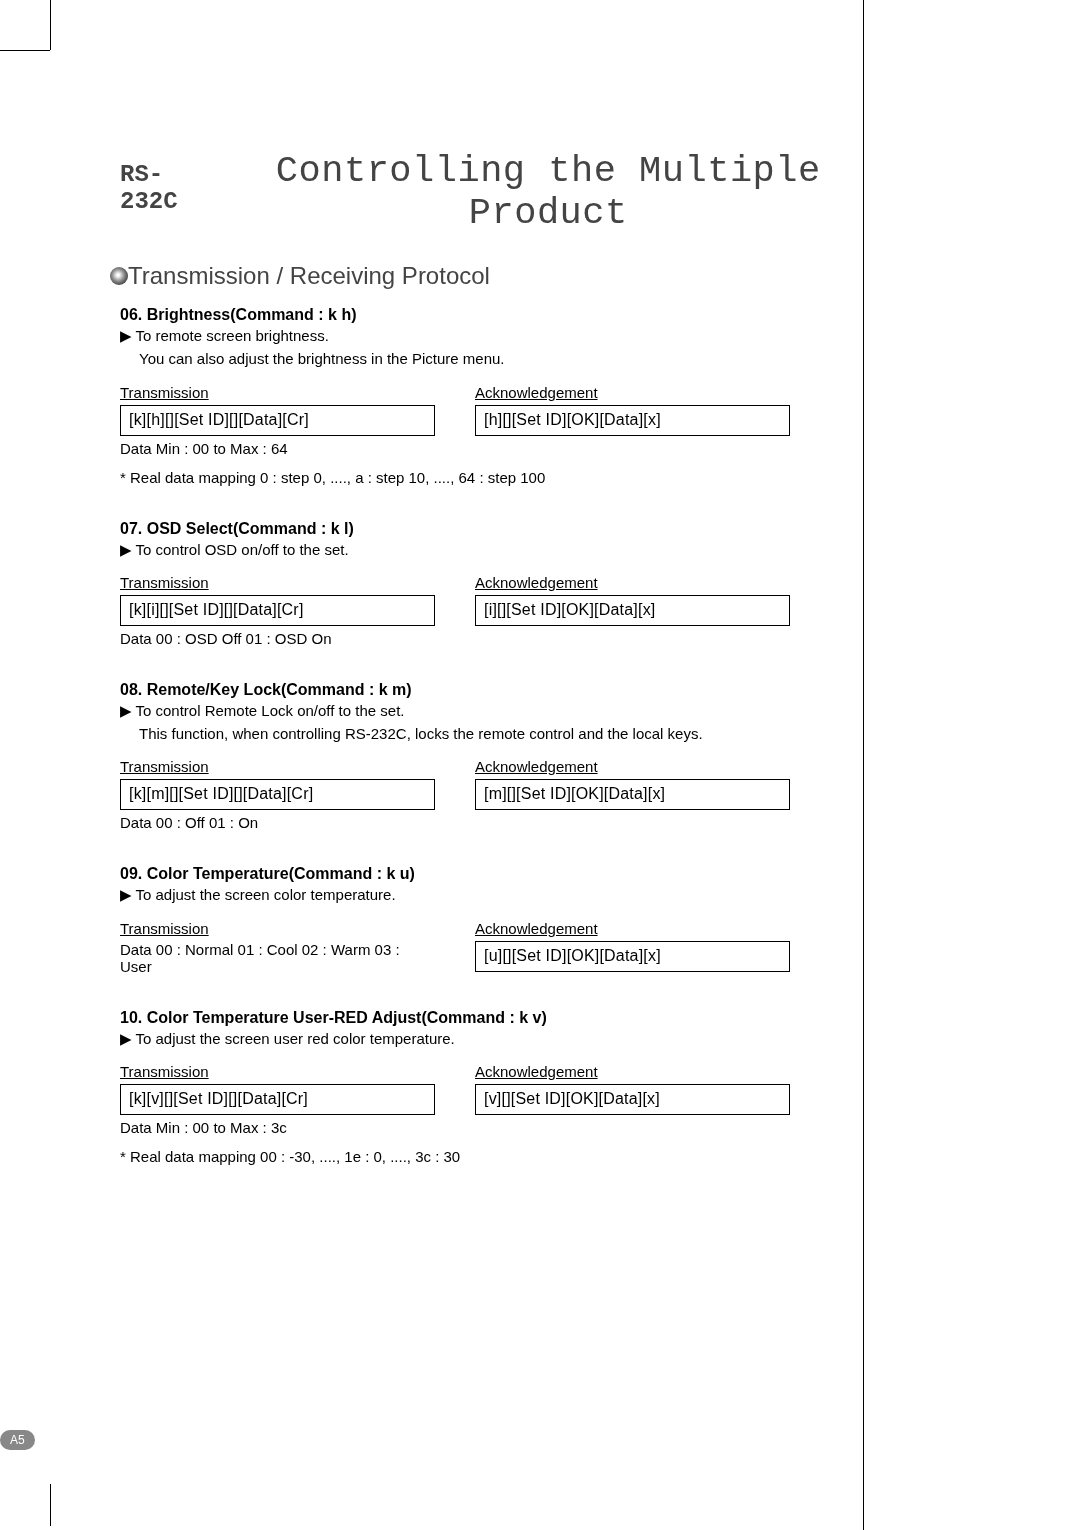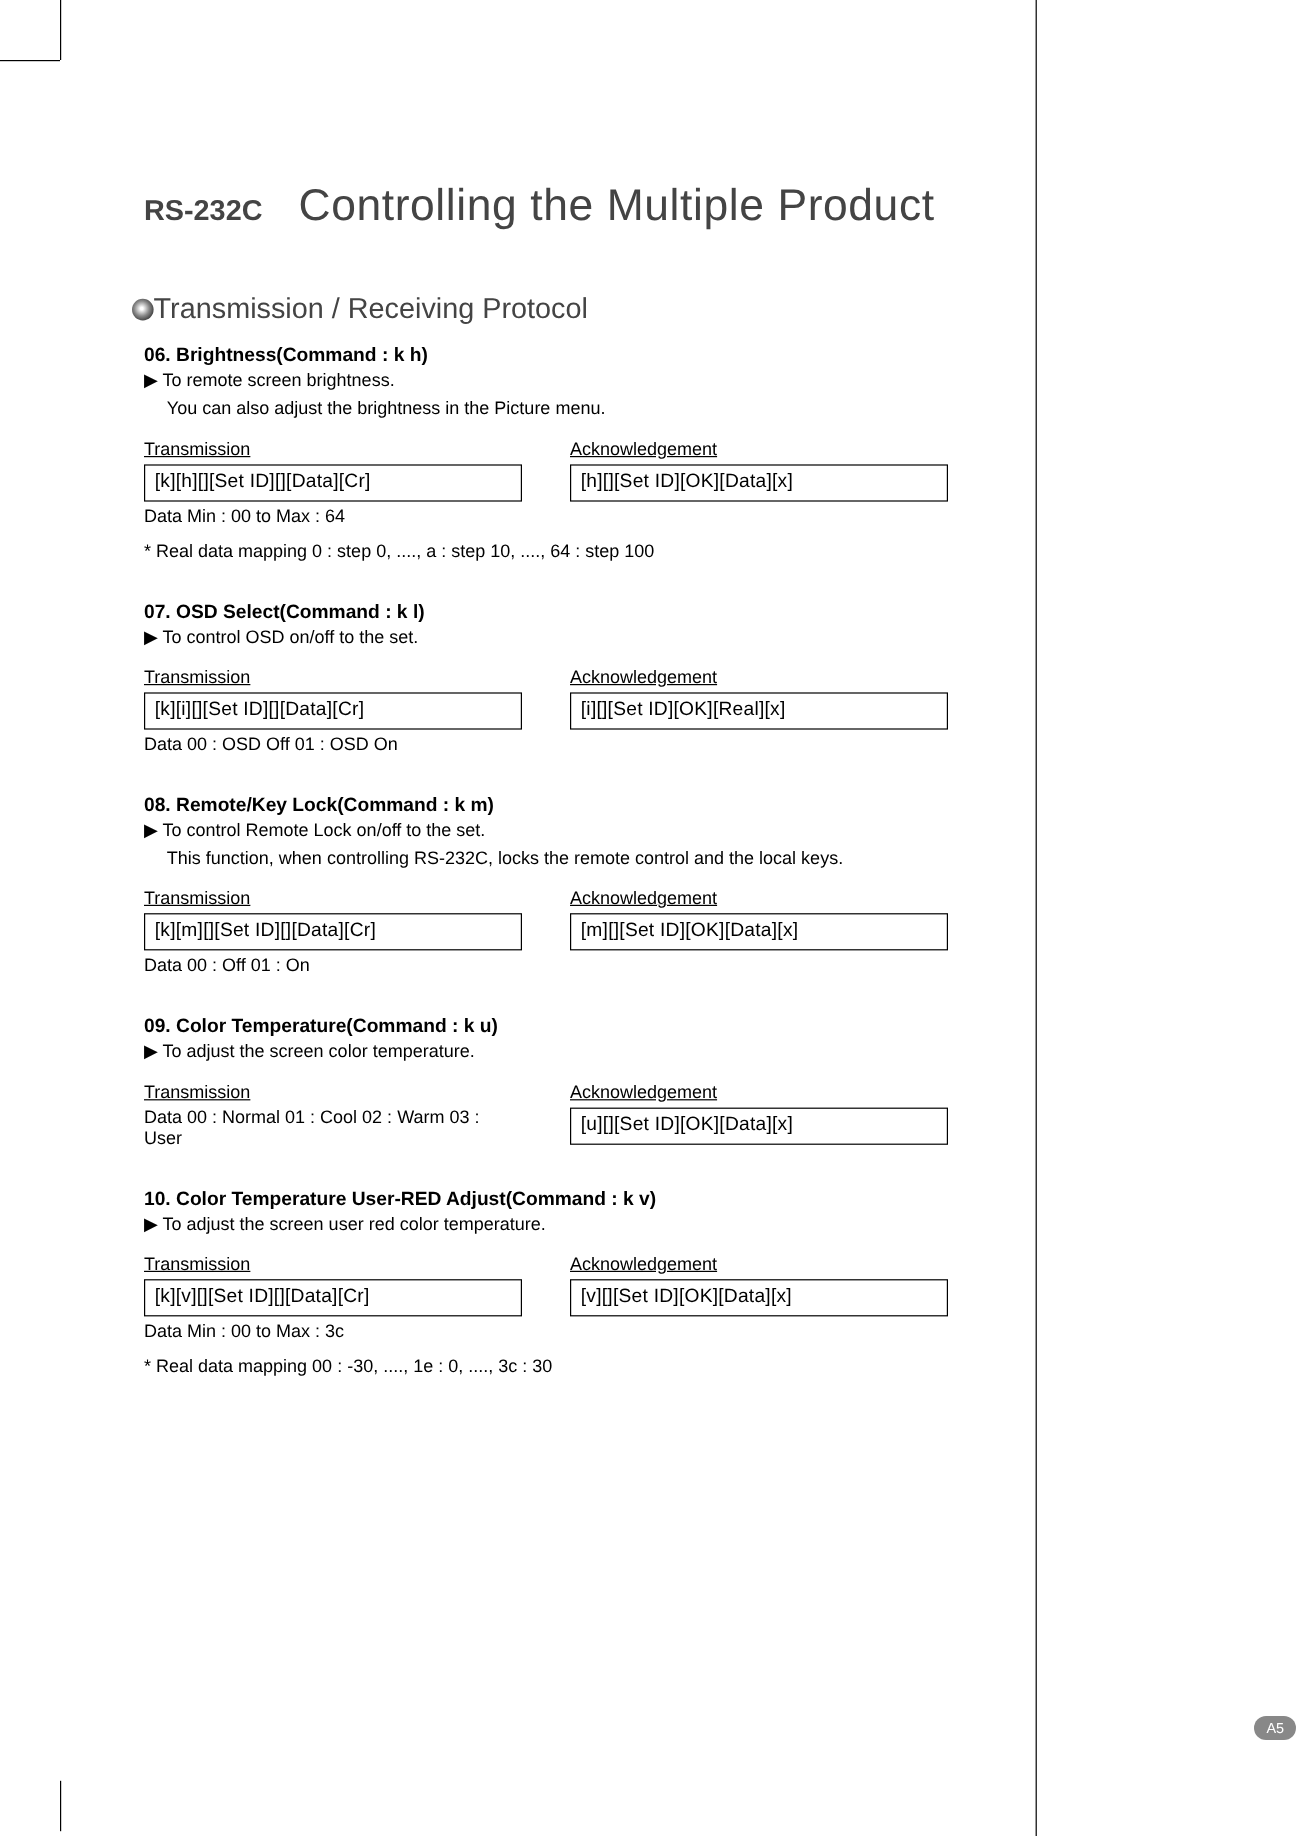--- a/index.html
+++ b/index.html
@@ -44,21 +44,22 @@
     position: absolute;
     left: 120px;
     top: 150px;
     width: 740px;
   }
 
   .header {
     display: flex;
     align-items: baseline;
     gap: 30px;
-    margin-bottom: 52px;
+    margin-bottom: 28px;
+    font-family: Liberation Mono, monospace;
   }
   .header .tag {
     font-size: 24px;
     font-weight: bold;
     color: #444;
   }
   .header .title {
     font-size: 37px;
     color: #444;
     letter-spacing: 0.5px;
@@ -122,21 +123,21 @@
   }
   .note {
     font-size: 15px;
     margin-top: 12px;
   }
 
   .page-num {
     position: absolute;
     left: 0; right: 0;
     bottom: 80px;
-    text-align: right;
+    text-align: left;
   }
   .page-num span {
     display: inline-block;
     background: #888;
     color: #fff;
     border-radius: 10px;
     font-size: 12px;
     padding: 3px 10px;
   }
 </style>
@@ -182,21 +183,21 @@
     <div class="cmd-title">07. OSD Select(Command : k l)</div>
     <p class="para arrow"><span>To control OSD on/off to the set.</span></p>
     <div class="row">
       <div class="col">
         <div class="small-head">Transmission</div>
         <div class="codebox">[k][i][][Set ID][][Data][Cr]</div>
         <div class="dataline">Data 00 : OSD Off    01 : OSD On</div>
       </div>
       <div class="col">
         <div class="small-head">Acknowledgement</div>
-        <div class="codebox">[i][][Set ID][OK][Real][x]</div>
+        <div class="codebox">[i][][Set ID][OK][Data][x]</div>
       </div>
     </div>
   </div>
 
   <div class="cmd">
     <div class="cmd-title">08. Remote/Key Lock(Command : k m)</div>
     <p class="para arrow"><span>To control Remote Lock on/off to the set.</span></p>
     <p class="para" style="margin-left:19px;">This function, when controlling RS-232C, locks the remote control and the local keys.</p>
     <div class="row">
       <div class="col">

